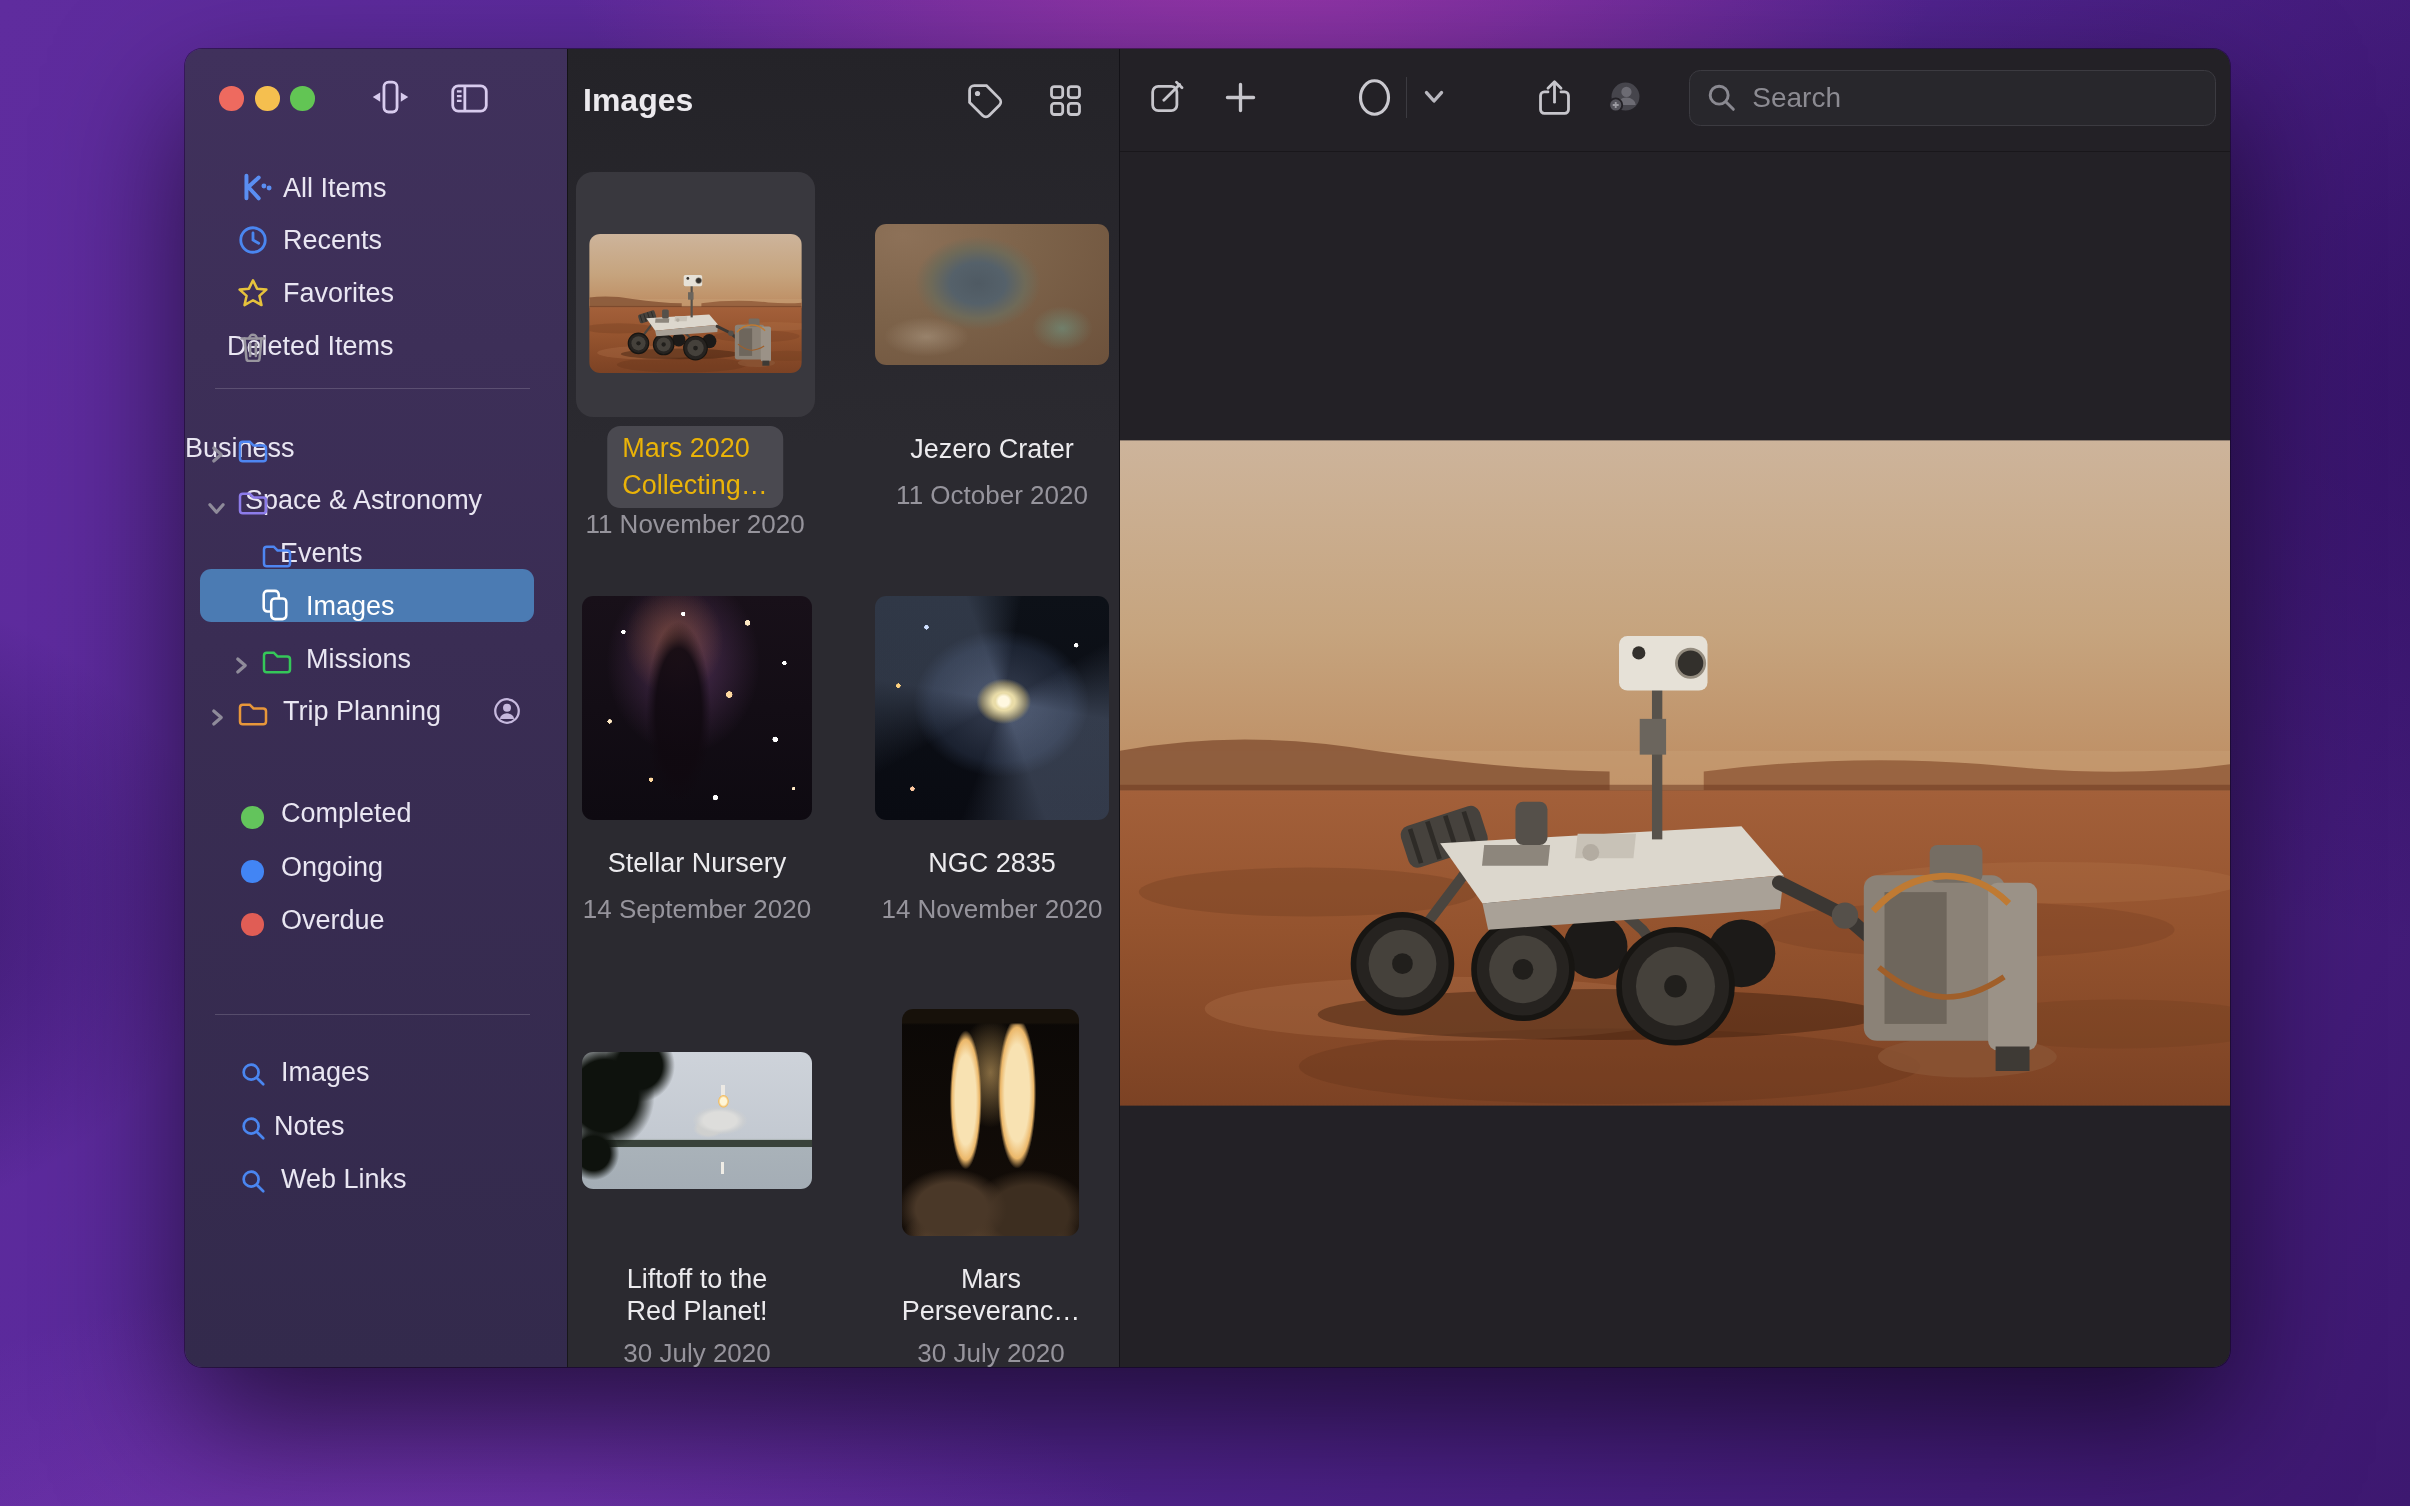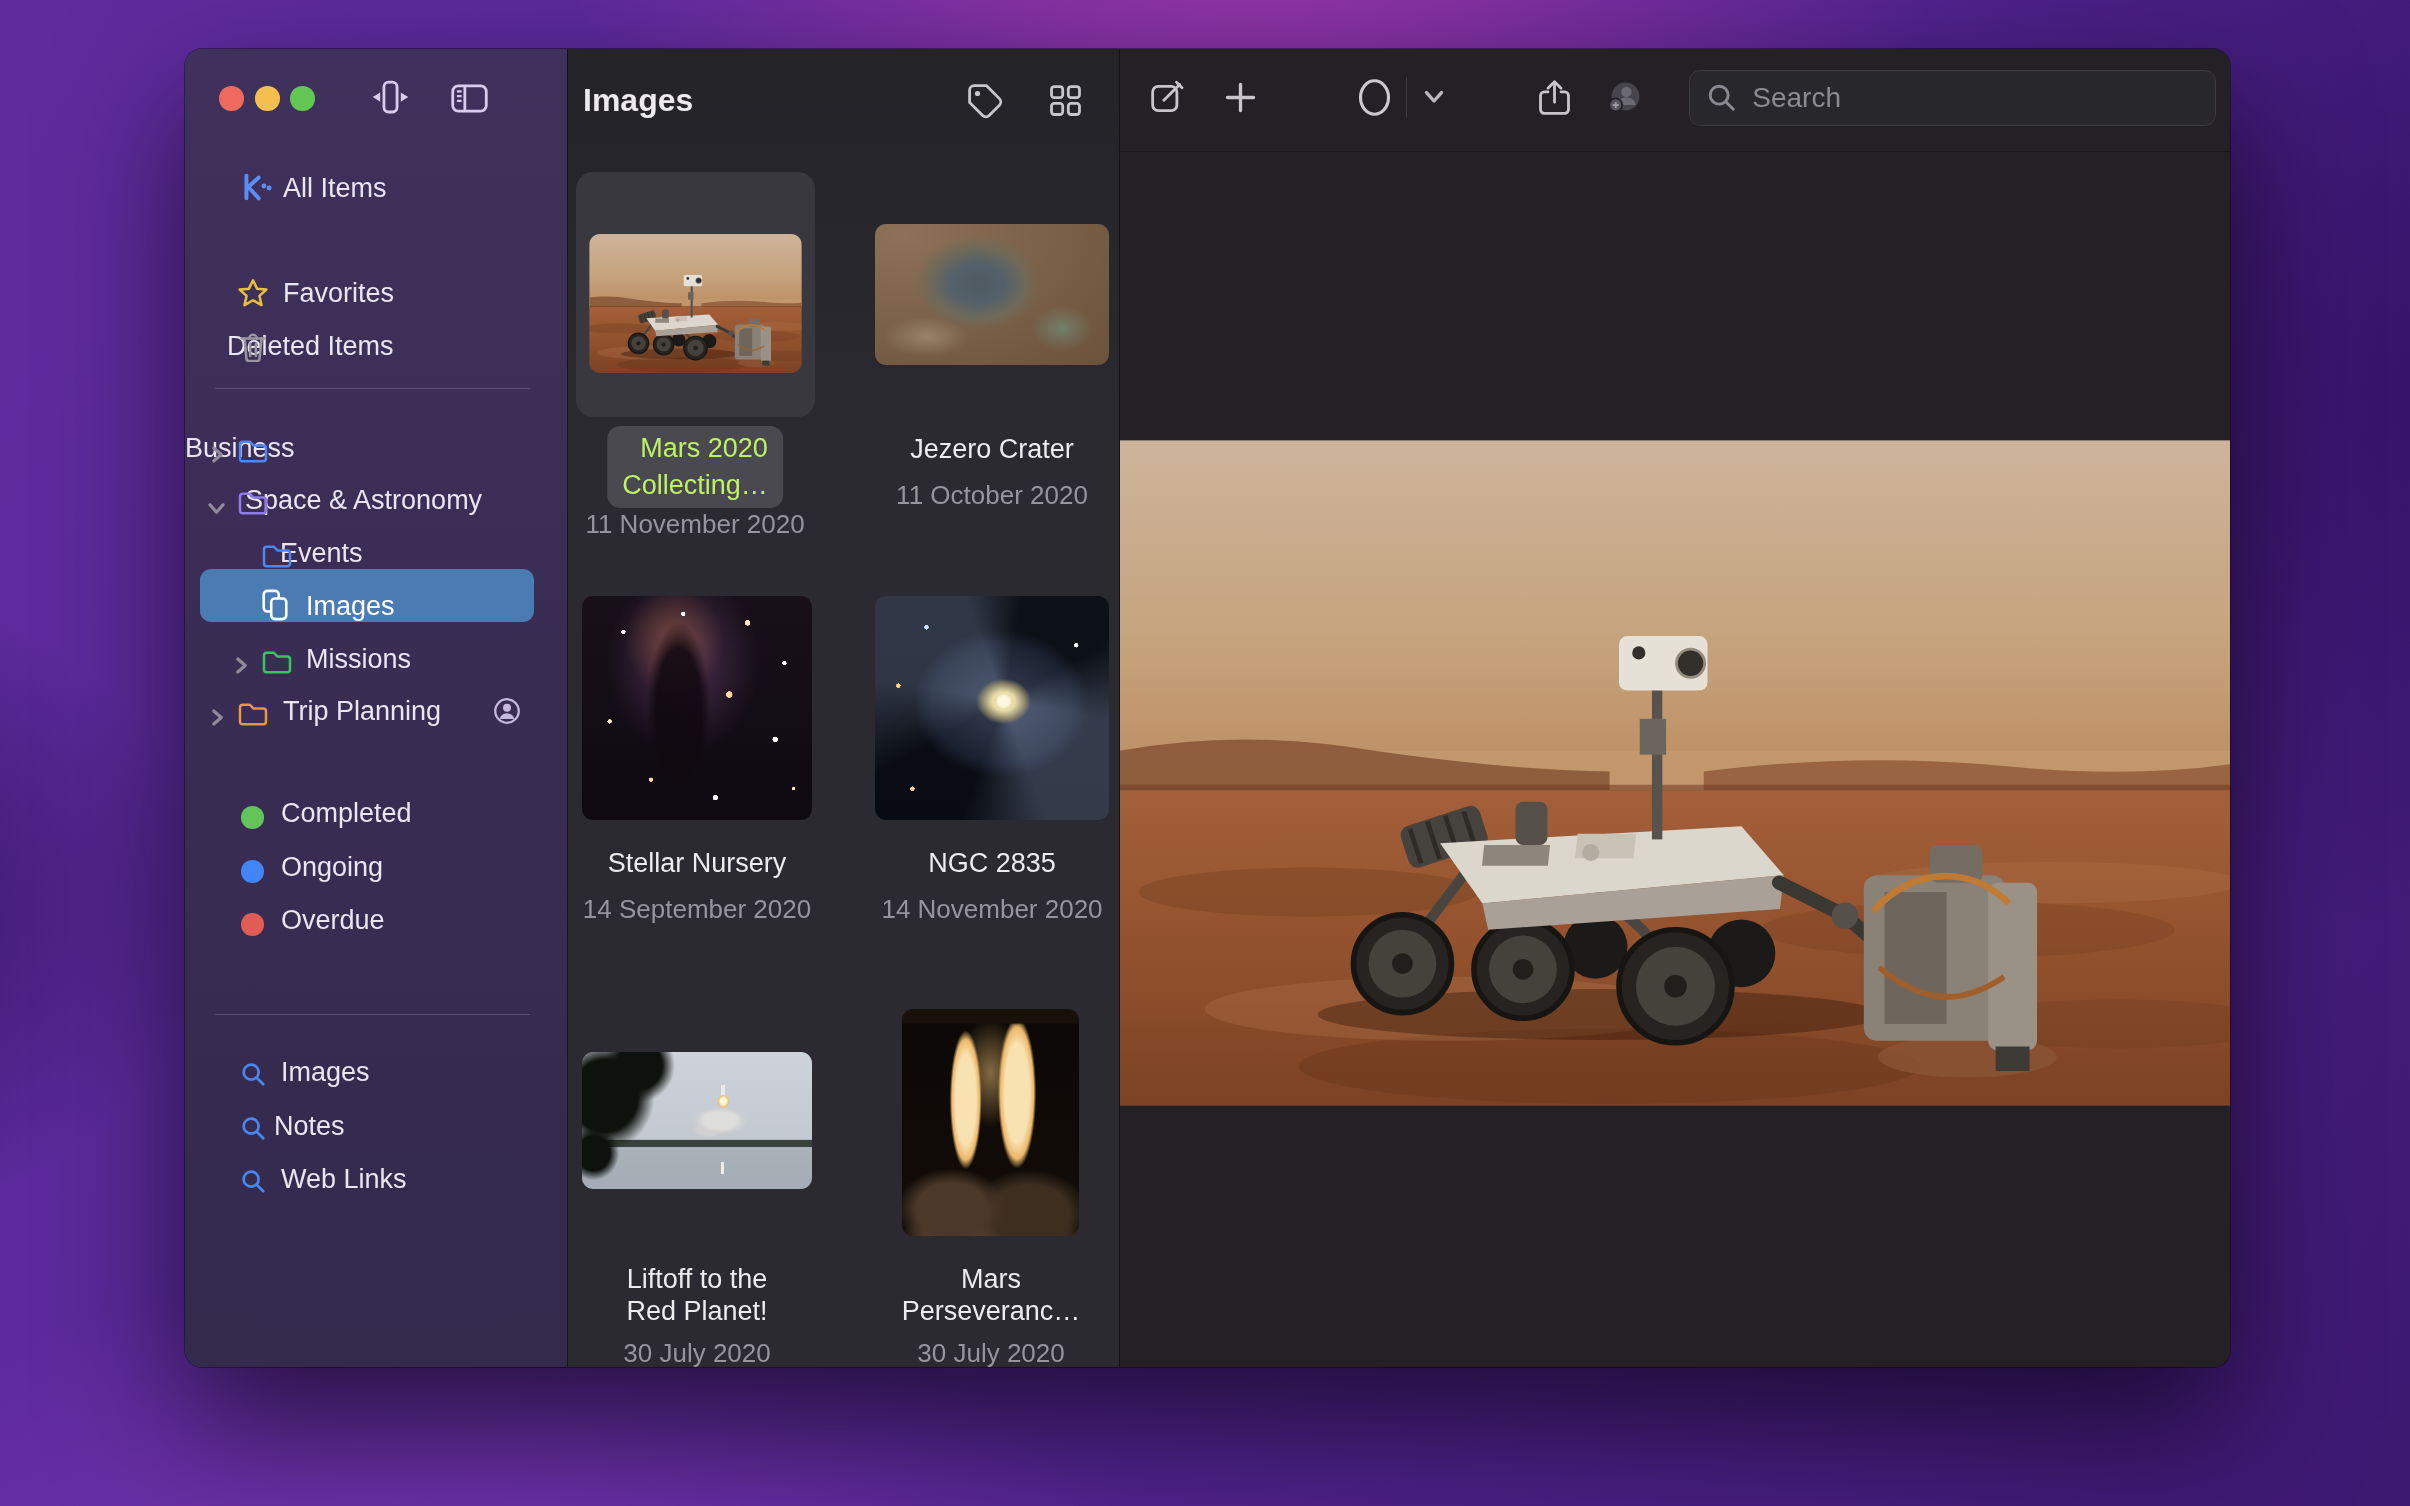--- a/index.html
+++ b/index.html
@@ -31,22 +31,22 @@
     background:linear-gradient(180deg,#242328 0%,#2b2a30 30%,#2b2a30 100%);
     border-left:0.9px solid rgba(0,0,0,.45);}
   .listheader{position:absolute;left:0;top:0;width:552px;height:102px;display:flex;
     align-items:center;padding:0;box-sizing:border-box;}
   .listtitle{margin-left:15px;font-size:32px;font-weight:700;color:#eceaee;}
   .cardsel{position:absolute;left:7.5px;top:123px;width:239px;height:245px;border-radius:17px;
     background:#39383e;}
   .thumb{position:absolute;border-radius:11.3px;overflow:hidden;}
   .thumb svg{display:block;width:100%;height:100%;}
   .pill{position:absolute;left:127px;top:377px;transform:translateX(-50%);background:#4a4950;
-    border-radius:13px;padding:3.8px 15px;text-align:right;font-size:27px;line-height:37px;
-    color:#bef264;white-space:nowrap;}
+    border-radius:13px;padding:3.8px 15px;text-align:left;font-size:27px;line-height:37px;
+    color:#eab308;white-space:nowrap;}
   .ctitle{position:absolute;transform:translateX(-50%);text-align:center;font-size:27px;
     line-height:32px;color:#ecebee;white-space:nowrap;}
   .cdate{position:absolute;transform:translateX(-50%);text-align:center;font-size:26px;
     color:#96949c;white-space:nowrap;}
   .line{display:block;}
   .line:empty{display:none;}
   
   .art-jezero{background:
     radial-gradient(42% 52% at 44% 42%, #4f5a63 0%, #55616a 28%, #6f6a58 48%, transparent 64%),
     radial-gradient(18% 22% at 80% 74%, rgba(110,158,140,.55), transparent 72%),
@@ -222,20 +222,29 @@
     <div class="srow" style="top:102px">
       <span class="ibox" style="left:51px">
         <svg width="36" height="34" viewBox="0 0 38 36" fill="none" stroke="#5a8ef2" stroke-width="4.2" stroke-linecap="round" stroke-linejoin="round">
           <path d="M11 6 v24 M24 8 L13 18 L24 30"></path>
           <circle cx="29.5" cy="17" r="2.6" fill="#5a8ef2" stroke="none"></circle>
           <circle cx="35" cy="19" r="2.6" fill="#5a8ef2" stroke="none"></circle>
         </svg>
         </span>
       <span class="lbl" style="margin-left:98px">All Items</span>
     </div>
+    <div class="srow" style="top:154px">
+      <span class="ibox" style="left:52px">
+        <svg width="32" height="32" viewBox="0 0 34 34" fill="none" stroke="#4a86f0" stroke-width="3">
+          <circle cx="17" cy="17" r="13"></circle>
+            <path d="M17 9.5 V17 L23 20.5" stroke-linecap="round"></path>
+        </svg>
+        </span>
+      <span class="lbl" style="margin-left:98px">Recents</span>
+    </div>
     <div class="srow" style="top:207px">
       <span class="ibox" style="left:52px">
         <svg width="32" height="32" viewBox="0 0 34 34" fill="none" stroke="#e6c23c" stroke-width="2.7" stroke-linejoin="round">
           <polygon points="17,3.5 21.3,12.4 31.2,13.4 23.8,20 26,29.8 17,24.7 8,29.8 10.2,20 2.8,13.4 12.7,12.4"></polygon>
         </svg>
         </span>
       <span class="lbl" style="margin-left:98px">Favorites</span>
     </div>
     <div class="srow" style="top:260px">
       <span class="ibox" style="left:52px">

